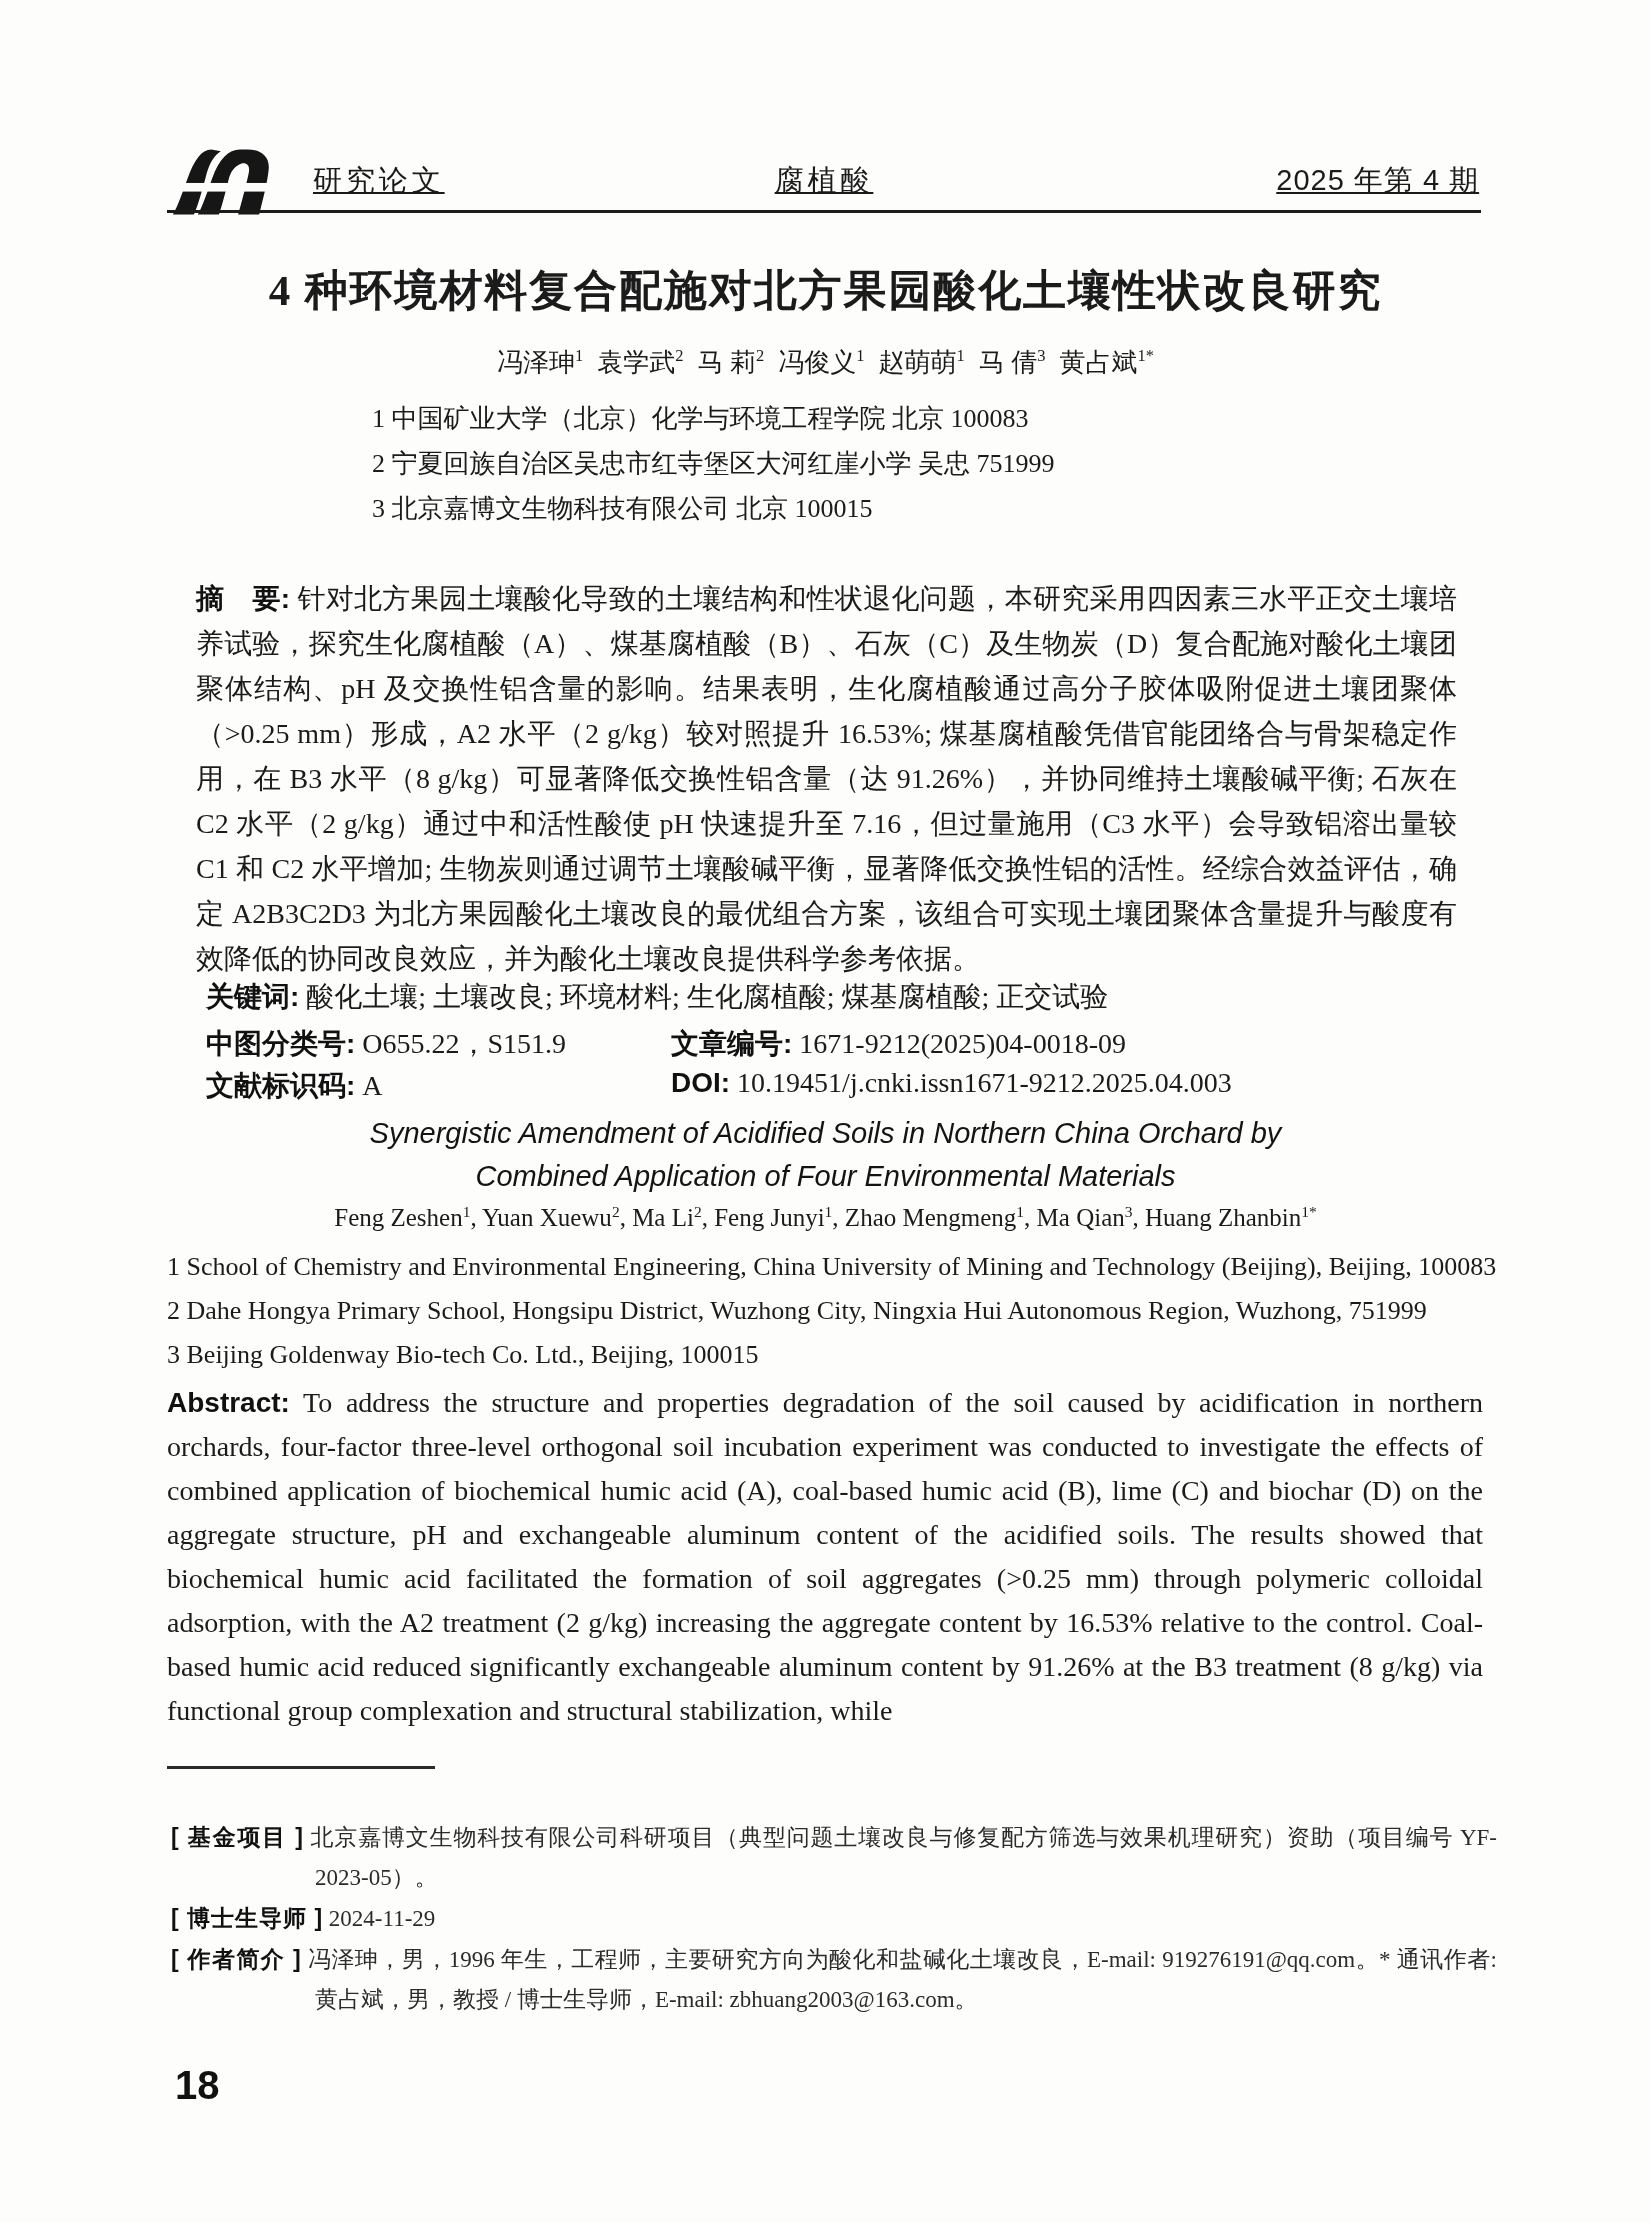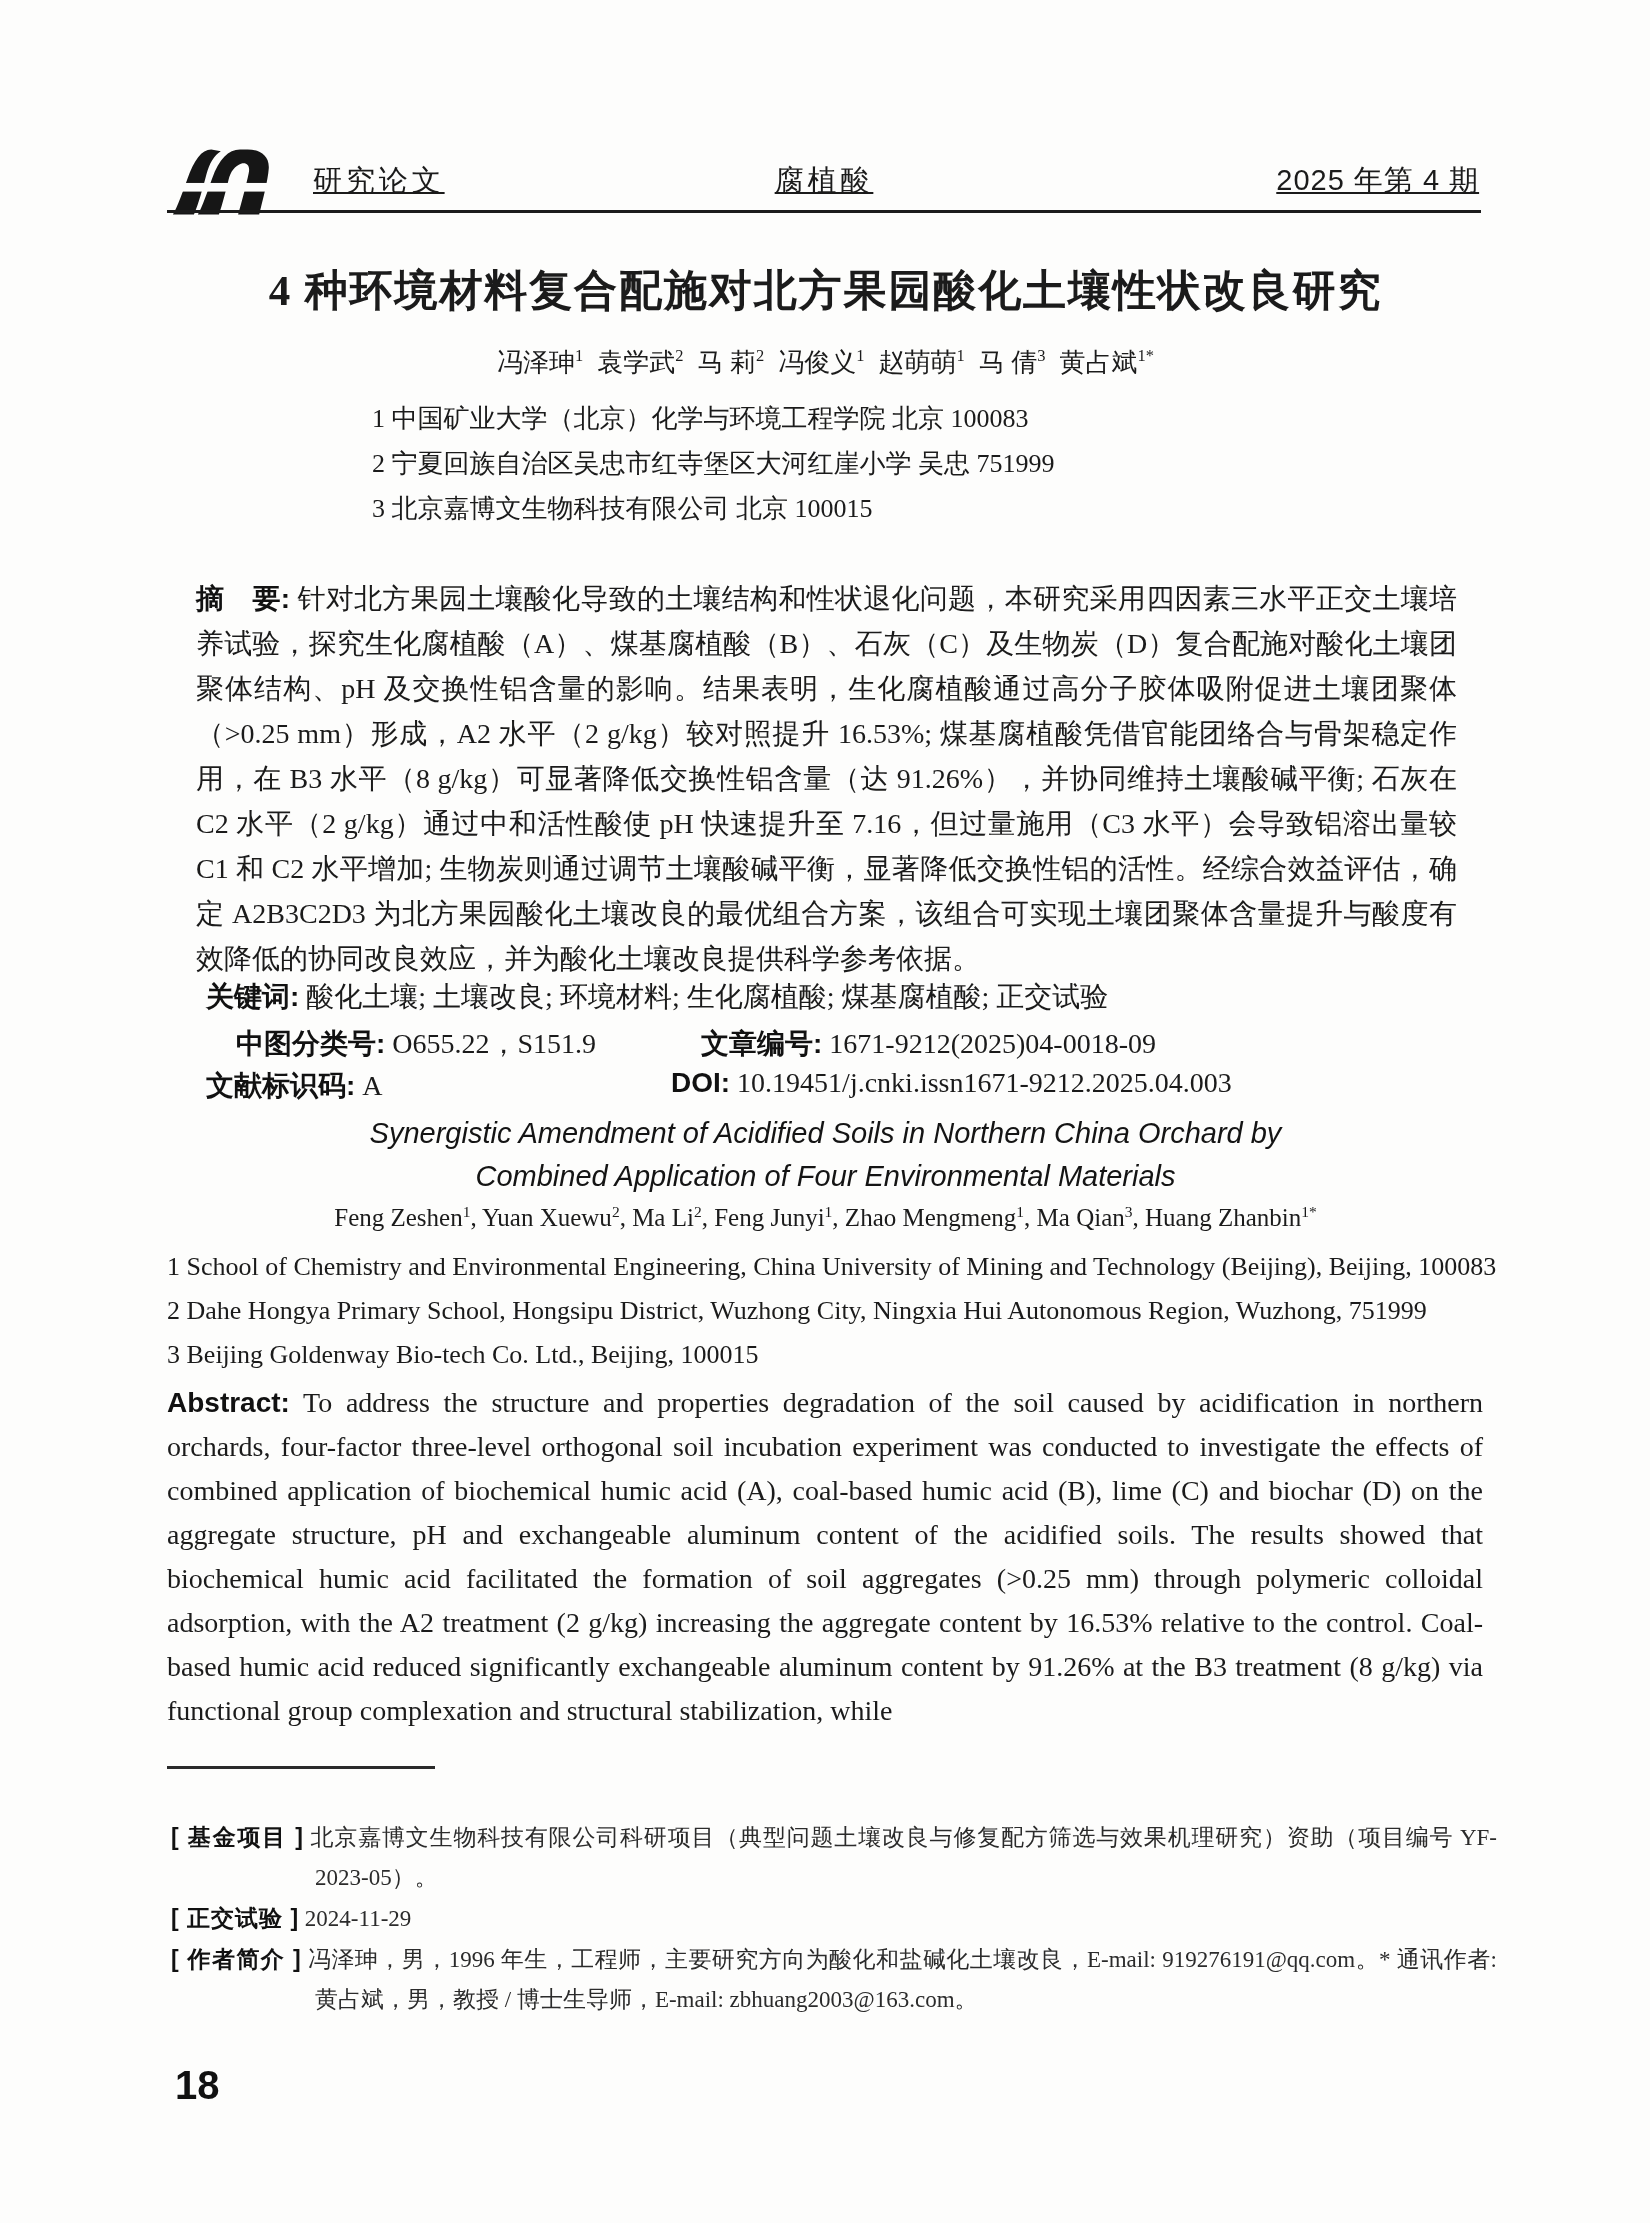--- a/index.html
+++ b/index.html
@@ -25,21 +25,21 @@
   .authors-cn .au{margin:0 7px; white-space:nowrap;}
   .authors-cn sup{font-size:16.5px;}
   .affils-cn{position:absolute; left:372px; top:396px; font-size:26px; line-height:45px;}
 
   
   .abs-cn{position:absolute; left:196px; width:1261px; top:576px; margin:0;
     font-size:28px; line-height:45px; text-align:justify;}
   .lbl{font-family:"Liberation Sans","DejaVu Sans",sans-serif; font-weight:bold; color:#111;}
   .keywords{position:absolute; left:206px; width:1261px; top:978px; margin:0; font-size:28px;}
   .meta-row{position:absolute; left:206px; width:1261px; font-size:28px;}
-  .meta-row.r1{top:1025px;margin-left:30px;}
+  .meta-row.r1{top:1025px;}
   .meta-row.r2{top:1067px;}
   .meta-right{position:absolute; left:465px; top:0;}
 
   
   .title-en{position:absolute; left:0; width:100%; top:1112px; text-align:center;
     font-size:29px; line-height:43px; font-family:"Liberation Sans","DejaVu Sans",sans-serif; color:#141414;font-style:italic;}
   .authors-en{position:absolute; left:0; width:100%; top:1203px; text-align:center; font-size:25px;}
   .authors-en sup{font-size:15.5px;}
   .affils-en{position:absolute; left:167px; top:1245px; font-size:26px; line-height:44px;font-family:Liberation Serif, serif;}
   .abs-en{position:absolute; left:167px; width:1316px; top:1381px; margin:0;
@@ -110,19 +110,19 @@
       <div>2 Dahe Hongya Primary School, Hongsipu District, Wuzhong City, Ningxia Hui Autonomous Region, Wuzhong, 751999</div>
       <div>3 Beijing Goldenway Bio-tech Co. Ltd., Beijing, 100015</div>
     </div>
 
   <p class="abs-en"><span class="lbl">Abstract:</span>
     <span>To address the structure and properties degradation of the soil caused by acidification in northern orchards, four-factor three-level orthogonal soil incubation experiment was conducted to investigate the effects of combined application of biochemical humic acid (A), coal-based humic acid (B), lime (C) and biochar (D) on the aggregate structure, pH and exchangeable aluminum content of the acidified soils. The results showed that biochemical humic acid facilitated the formation of soil aggregates (&gt;0.25 mm) through polymeric colloidal adsorption, with the A2 treatment (2 g/kg) increasing the aggregate content by 16.53% relative to the control. Coal-based humic acid reduced significantly exchangeable aluminum content by 91.26% at the B3 treatment (8 g/kg) via functional group complexation and structural stabilization, while</span></p>
 
   <div class="foot-rule"></div>
   <div class="footnotes" id="footnotes">
       <div class="fn"><span class="fn-label">[ 基金项目 ]</span> 北京嘉博文生物科技有限公司科研项目（典型问题土壤改良与修复配方筛选与效果机理研究）资助（项目编号 YF-2023-05）。</div>
-      <div class="fn"><span class="fn-label">[ 正交试验 ]</span> 2024-11-29</div>
+      <div class="fn"><span class="fn-label">[ 博士生导师 ]</span> 2024-11-29</div>
       <div class="fn"><span class="fn-label">[ 作者简介 ]</span> 冯泽珅，男，1996 年生，工程师，主要研究方向为酸化和盐碱化土壤改良，E-mail: 919276191@qq.com。* 通讯作者: 黄占斌，男，教授 / 博士生导师，E-mail: zbhuang2003@163.com。</div>
     </div>
 
   <div class="page-num">18</div>
 </div>
 
 
 </body></html>

